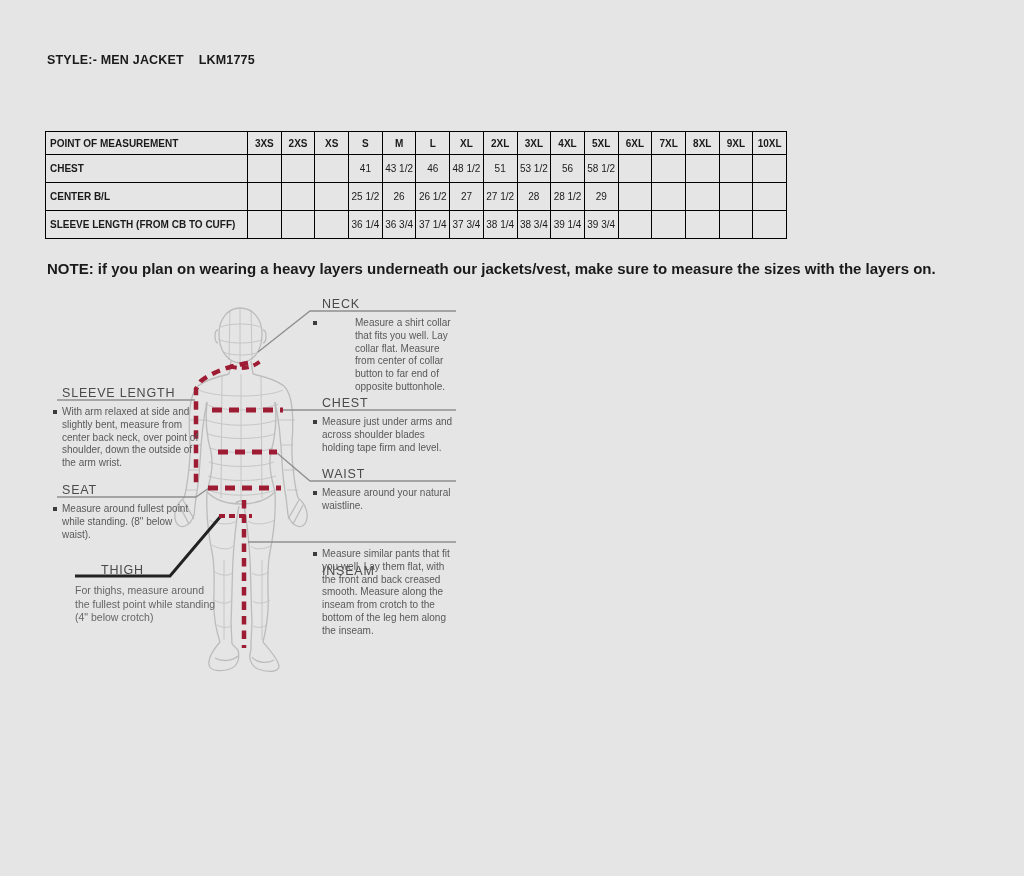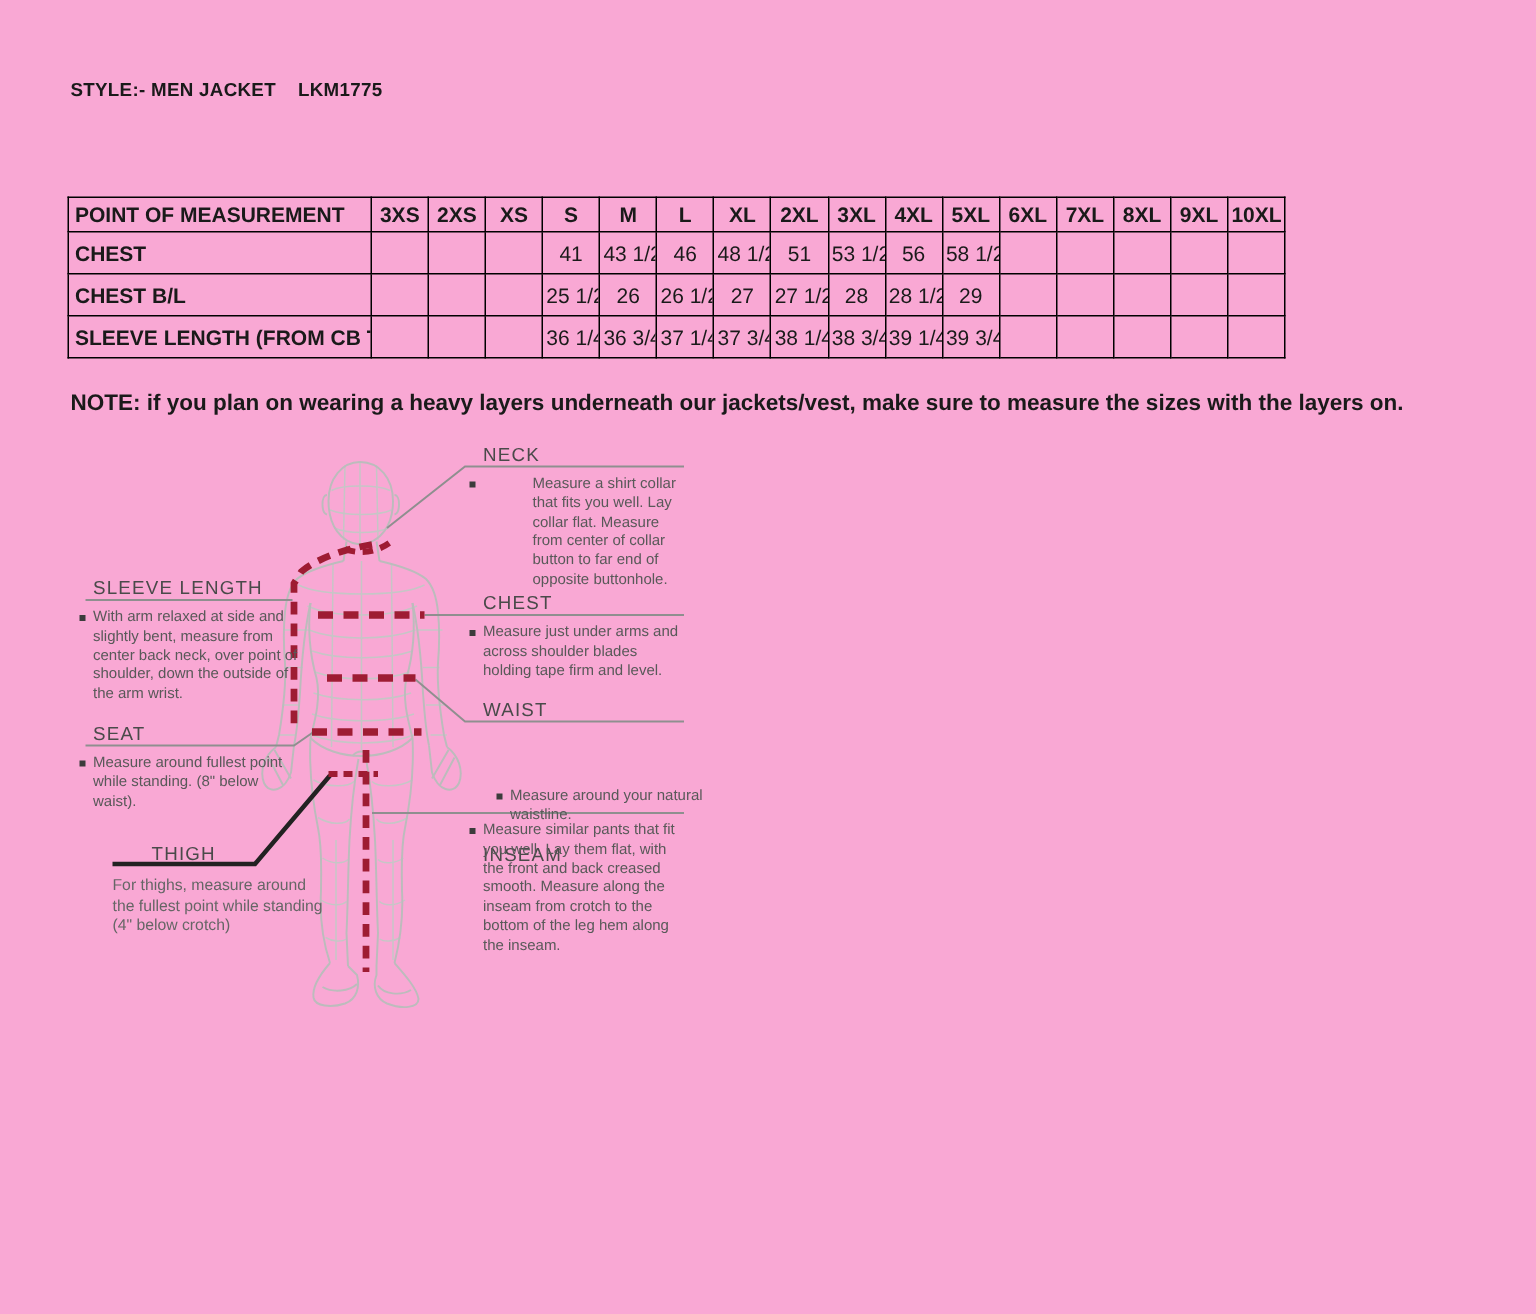--- a/index.html
+++ b/index.html
@@ -1,29 +1,29 @@
 <!DOCTYPE html>
 <html><head>
 <meta charset="utf-8">
 <style>
   * { margin:0; padding:0; box-sizing:border-box; }
   html,body { background:#ffffff; }
   .page {
-    position:relative; width:1024px; height:876px; background:#f9a8d4;
+    position:relative; width:1024px; height:876px; background:#e5e5e5;
     font-family:"Liberation Sans", sans-serif; color:#1a1a1a; overflow:hidden;
   }
   .title {
     position:absolute; left:47px; top:53px;
     font-size:12.5px; font-weight:bold; letter-spacing:.2px; white-space:pre; color:#1a1a1a;
   }
   
   table.size-chart {
-    position:absolute; left:45px; top:131px; width:812px;
+    position:absolute; left:45px; top:131px; width:742px;
     border-collapse:collapse; table-layout:fixed;
-    font-size:14px;
+    font-size:10px;
   }
   table.size-chart th, table.size-chart td {
     border:1.5px solid #000; text-align:center; vertical-align:middle;
     overflow:hidden; white-space:nowrap; padding:0 2px;
   }
   table.size-chart thead tr { height:23px; }
   table.size-chart tbody tr { height:28px; }
   table.size-chart th { font-weight:bold; }
   table.size-chart .pom { width:202px; text-align:left; padding-left:4px; }
   table.size-chart td.rowlabel { font-weight:bold; }
@@ -85,21 +85,21 @@
           <td>53 1/2</td>
           <td>56</td>
           <td>58 1/2</td>
           <td></td>
           <td></td>
           <td></td>
           <td></td>
           <td></td>
         </tr>
         <tr>
-          <td class="pom rowlabel">CHEST B/L</td>
+          <td class="pom rowlabel">CENTER B/L</td>
           <td></td>
           <td></td>
           <td></td>
           <td>25 1/2</td>
           <td>26</td>
           <td>26 1/2</td>
           <td>27</td>
           <td>27 1/2</td>
           <td>28</td>
           <td>28 1/2</td>
@@ -228,21 +228,21 @@
     <span class="head">CHEST</span>
   </div>
   <div class="desc" style="left:313px; top:416px; width:142px;">
     <span class="bullet"></span>
     <span class="txt">Measure just under arms and across shoulder blades holding tape firm and level.</span>
   </div>
 
   <div class="mlabel" style="left:322px; top:464px;">
     <span class="head">WAIST</span>
   </div>
-  <div class="desc" style="left:331px; top:487px; width:142px;margin-top:38px;">
+  <div class="desc" style="left:313px; top:487px; width:142px;">
     <span class="bullet"></span>
     <span class="txt">Measure around your natural waistline.</span>
   </div>
 
   <div class="mlabel" style="left:322px; top:525px;margin-top:36px;">
     <span class="head">INSEAM</span>
   </div>
   <div class="desc" style="left:313px; top:548px; width:142px;">
     <span class="bullet"></span>
     <span class="txt">Measure similar pants that fit you well. Lay them flat, with the front and back creased smooth. Measure along the inseam from crotch to the bottom of the leg hem along the inseam.</span>

